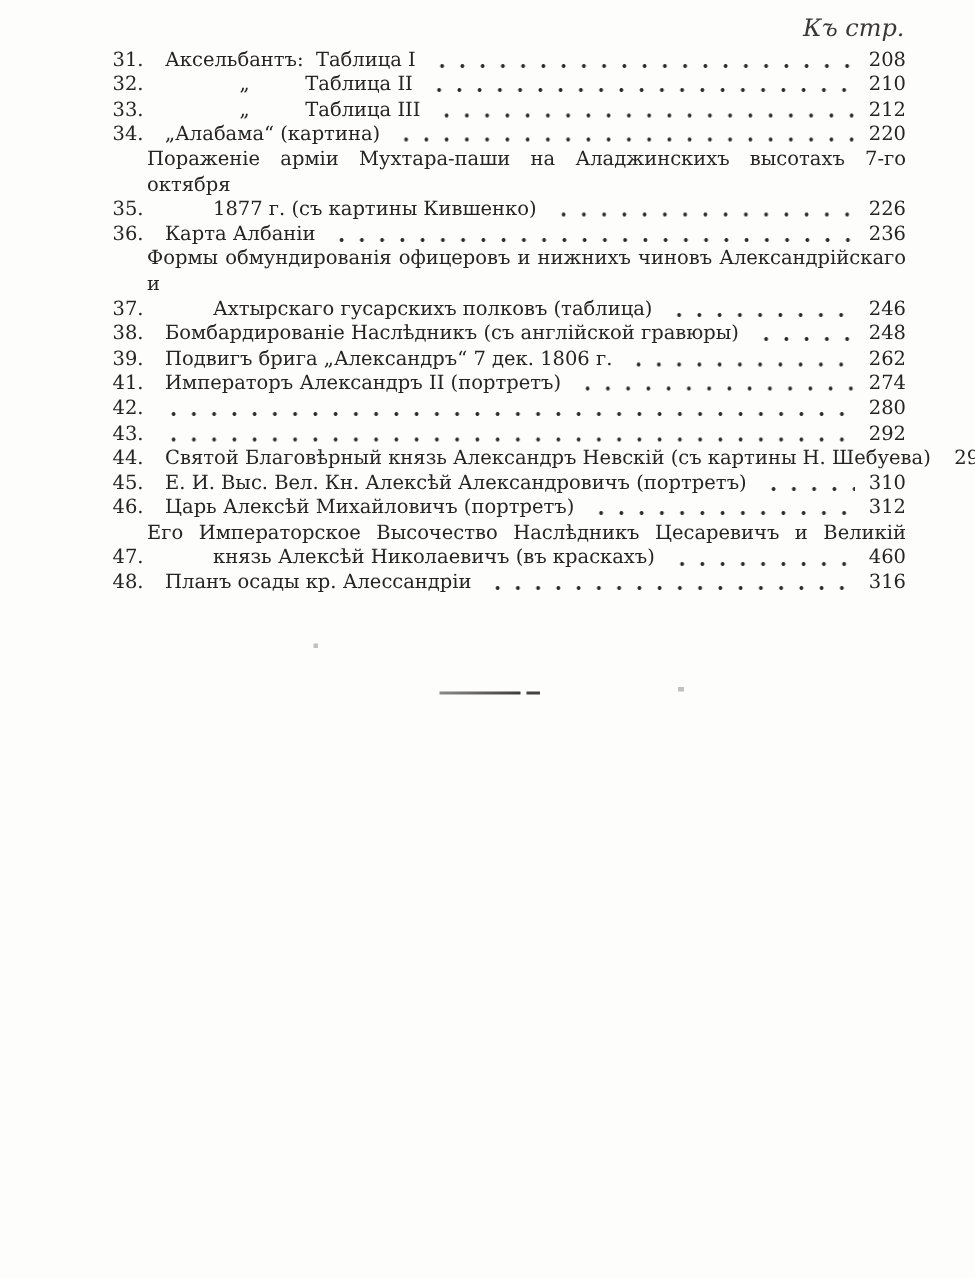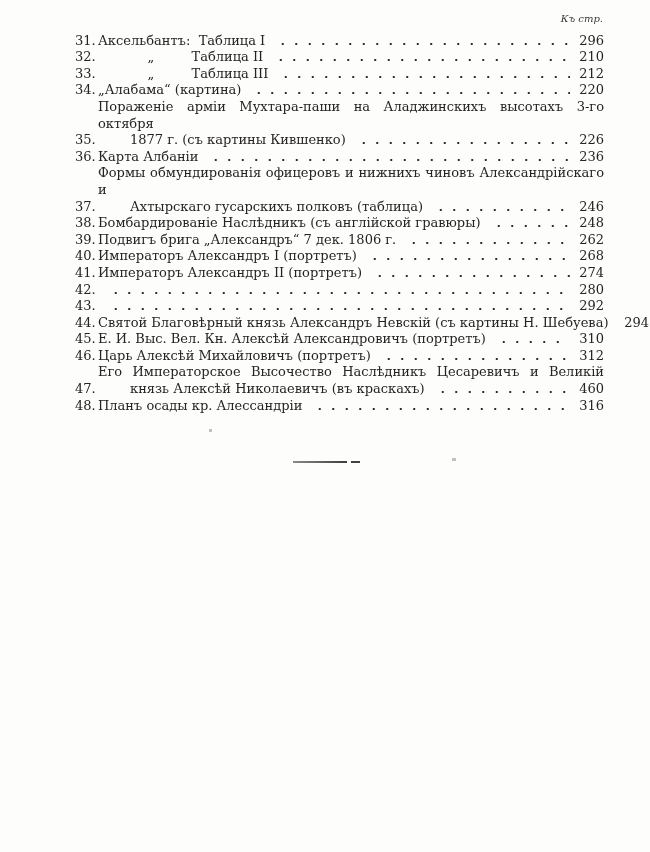--- a/index.html
+++ b/index.html
@@ -11,32 +11,32 @@
     color:#262422;
     font-family:"DejaVu Serif","Liberation Serif",serif;
     font-size:13px;
     line-height:16.6px;
     overflow:hidden;
   }
   .content { position:absolute; left:75px; right:46px; top:11px; }
   .col-header {
     text-align:right;
     font-style:italic;
-    font-size:10px;
+    font-size:16px;
     color:#3a3835;
     padding-right:1px;
     margin-bottom:5px;
   }
   .entry { display:flex; align-items:flex-end; }
   .num { flex:none; width:23px; white-space:pre; }
   .body { flex:1; min-width:0; }
   .pre-line { text-align:justify; text-align-last:justify; }
   .last-line { display:flex; align-items:baseline; }
   .last-line.cont { padding-left:32px; }
-  .t { white-space:pre; flex:none; max-width:100%; }
+  .t { white-space:pre; flex:none; max-width:100%;margin-left:12px; }
   .leader {
     flex:1 1 auto;
     min-width:4px;
     align-self:stretch;
     margin-left:7px; margin-right:7px;
     background-image:radial-gradient(circle, #2d2b29 1.05px, rgba(0,0,0,0) 1.5px);
     background-size:13.5px 4px;
     background-repeat:repeat-x;
     background-position:4px calc(100% - 3.5px);
   }
@@ -57,21 +57,21 @@
 <div class="sheet">
   <div class="content">
     <div class="col-header">Къ стр.</div>
     <div id="toc">
         <div class="entry">
           <span class="num">31.</span>
           <div class="body">
             <div class="last-line">
               <span class="t">Аксельбантъ:&nbsp; Таблица I</span>
               <span class="leader"></span>
-              <span class="pg">296</span>
+              <span class="pg">208</span>
             </div>
           </div>
         </div>
         <div class="entry">
           <span class="num">32.</span>
           <div class="body">
             <div class="last-line">
               <span class="t">&nbsp;&nbsp;&nbsp;&nbsp;&nbsp;&nbsp;&nbsp;&nbsp;&nbsp;&nbsp;&nbsp;&nbsp;„&nbsp;&nbsp;&nbsp;&nbsp;&nbsp;&nbsp;&nbsp;&nbsp;&nbsp;Таблица II</span>
               <span class="leader"></span>
               <span class="pg">210</span>
@@ -94,21 +94,21 @@
             <div class="last-line">
               <span class="t">„Алабама“ (картина)</span>
               <span class="leader"></span>
               <span class="pg">220</span>
             </div>
           </div>
         </div>
         <div class="entry">
           <span class="num">35.</span>
           <div class="body">
-            <div class="pre-line">Пораженіе арміи Мухтара-паши на Аладжинскихъ высотахъ 3-го октября</div>
+            <div class="pre-line">Пораженіе арміи Мухтара-паши на Аладжинскихъ высотахъ 7-го октября</div>
             <div class="last-line cont">
               <span class="t">1877 г. (съ картины Кившенко)</span>
               <span class="leader"></span>
               <span class="pg">226</span>
             </div>
           </div>
         </div>
         <div class="entry">
           <span class="num">36.</span>
           <div class="body">
@@ -140,30 +140,20 @@
             </div>
           </div>
         </div>
         <div class="entry">
           <span class="num">39.</span>
           <div class="body">
             <div class="last-line">
               <span class="t">Подвигъ брига „Александръ“ 7 дек. 1806 г.</span>
               <span class="leader"></span>
               <span class="pg">262</span>
-            </div>
-          </div>
-        </div>
-        <div class="entry">
-          <span class="num">40.</span>
-          <div class="body">
-            <div class="last-line">
-              <span class="t">Императоръ Александръ I (портретъ)</span>
-              <span class="leader"></span>
-              <span class="pg">268</span>
             </div>
           </div>
         </div>
         <div class="entry">
           <span class="num">41.</span>
           <div class="body">
             <div class="last-line">
               <span class="t">Императоръ Александръ II (портретъ)</span>
               <span class="leader"></span>
               <span class="pg">274</span>

